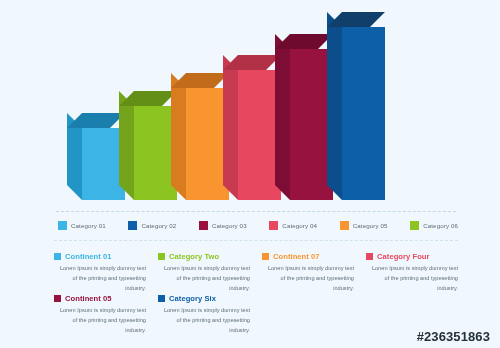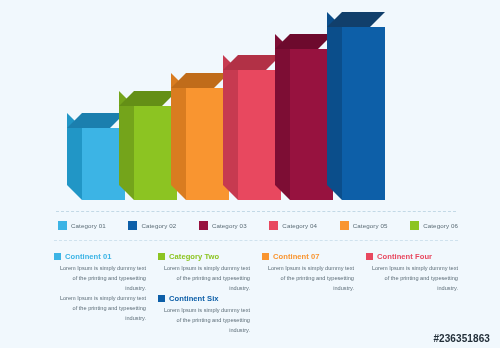--- a/index.html
+++ b/index.html
@@ -134,21 +134,21 @@
     line-height: 1.75;
     color: #5d6d78;
     max-width: 120px;
   }
 
   
   #asset-id {
     position: absolute;
     right: 10px;
     bottom: 4px;
-    font-size: 10px;
+    font-size: 13px;
     font-weight: bold;
     color: #24303a;
     letter-spacing: .1px;
   }
 </style>
 </head>
 <body>
 
 <div id="canvas">
 
@@ -234,31 +234,35 @@
       <div class="continent">
         <div class="continent-head">
           <span class="continent-swatch" style="background: rgb(249, 149, 48);"></span>
           <span class="continent-title" style="color: rgb(249, 149, 48);">Continent 07</span>
         </div>
         <p class="continent-body" style="margin: 0px;">Lorem Ipsum is simply dummy text of the printing and typesetting industry.</p>
       </div>
       <div class="continent">
         <div class="continent-head">
           <span class="continent-swatch" style="background: rgb(232, 72, 95);"></span>
-          <span class="continent-title" style="color: rgb(232, 72, 95);">Continent Four</span>
-        </div>
-        <p class="continent-body" style="margin: 0px;">Lorem Ipsum is simply dummy text of the printing and typesetting industry.</p>
-      </div>
-      <div class="continent">
+          <span class="continent-title" style="color: rgb(232, 72, 95);">Category Four</span>
+        </div>
+        <p class="continent-body" style="margin: 0px;">Lorem Ipsum is simply dummy text of the printing and typesetting industry.</p>
+      </div>
+      <div class="continent">
+        <div class="continent-head">
+          <span class="continent-swatch" style="background: rgb(151, 18, 63);"></span>
+          <span class="continent-title" style="color: rgb(151, 18, 63);">Continent 05</span>
+        </div>
         <p class="continent-body" style="margin: 0px;">Lorem Ipsum is simply dummy text of the printing and typesetting industry.</p>
       </div>
       <div class="continent">
         <div class="continent-head">
           <span class="continent-swatch" style="background: rgb(13, 95, 168);"></span>
-          <span class="continent-title" style="color: rgb(13, 95, 168);">Continent Six</span>
+          <span class="continent-title" style="color: rgb(13, 95, 168);">Category Six</span>
         </div>
         <p class="continent-body" style="margin: 0px;">Lorem Ipsum is simply dummy text of the printing and typesetting industry.</p>
       </div>
     </div>
 
   <div id="asset-id">#236351863</div>
 
 </div>
 
 </body></html>

